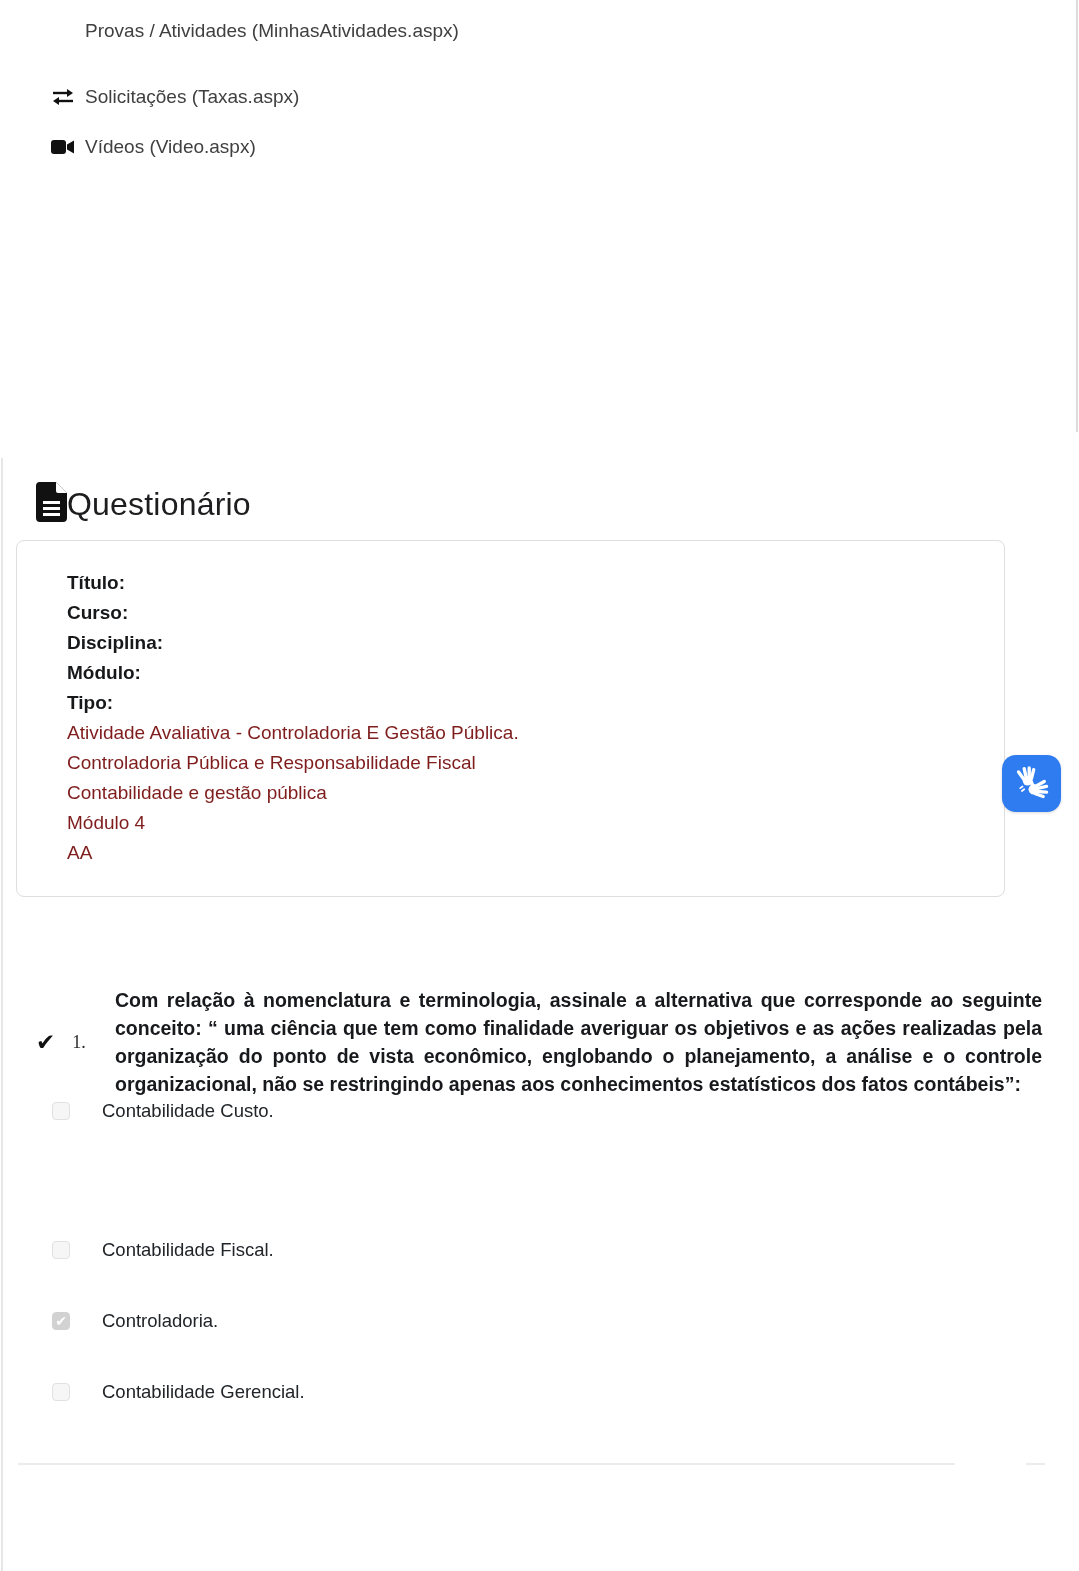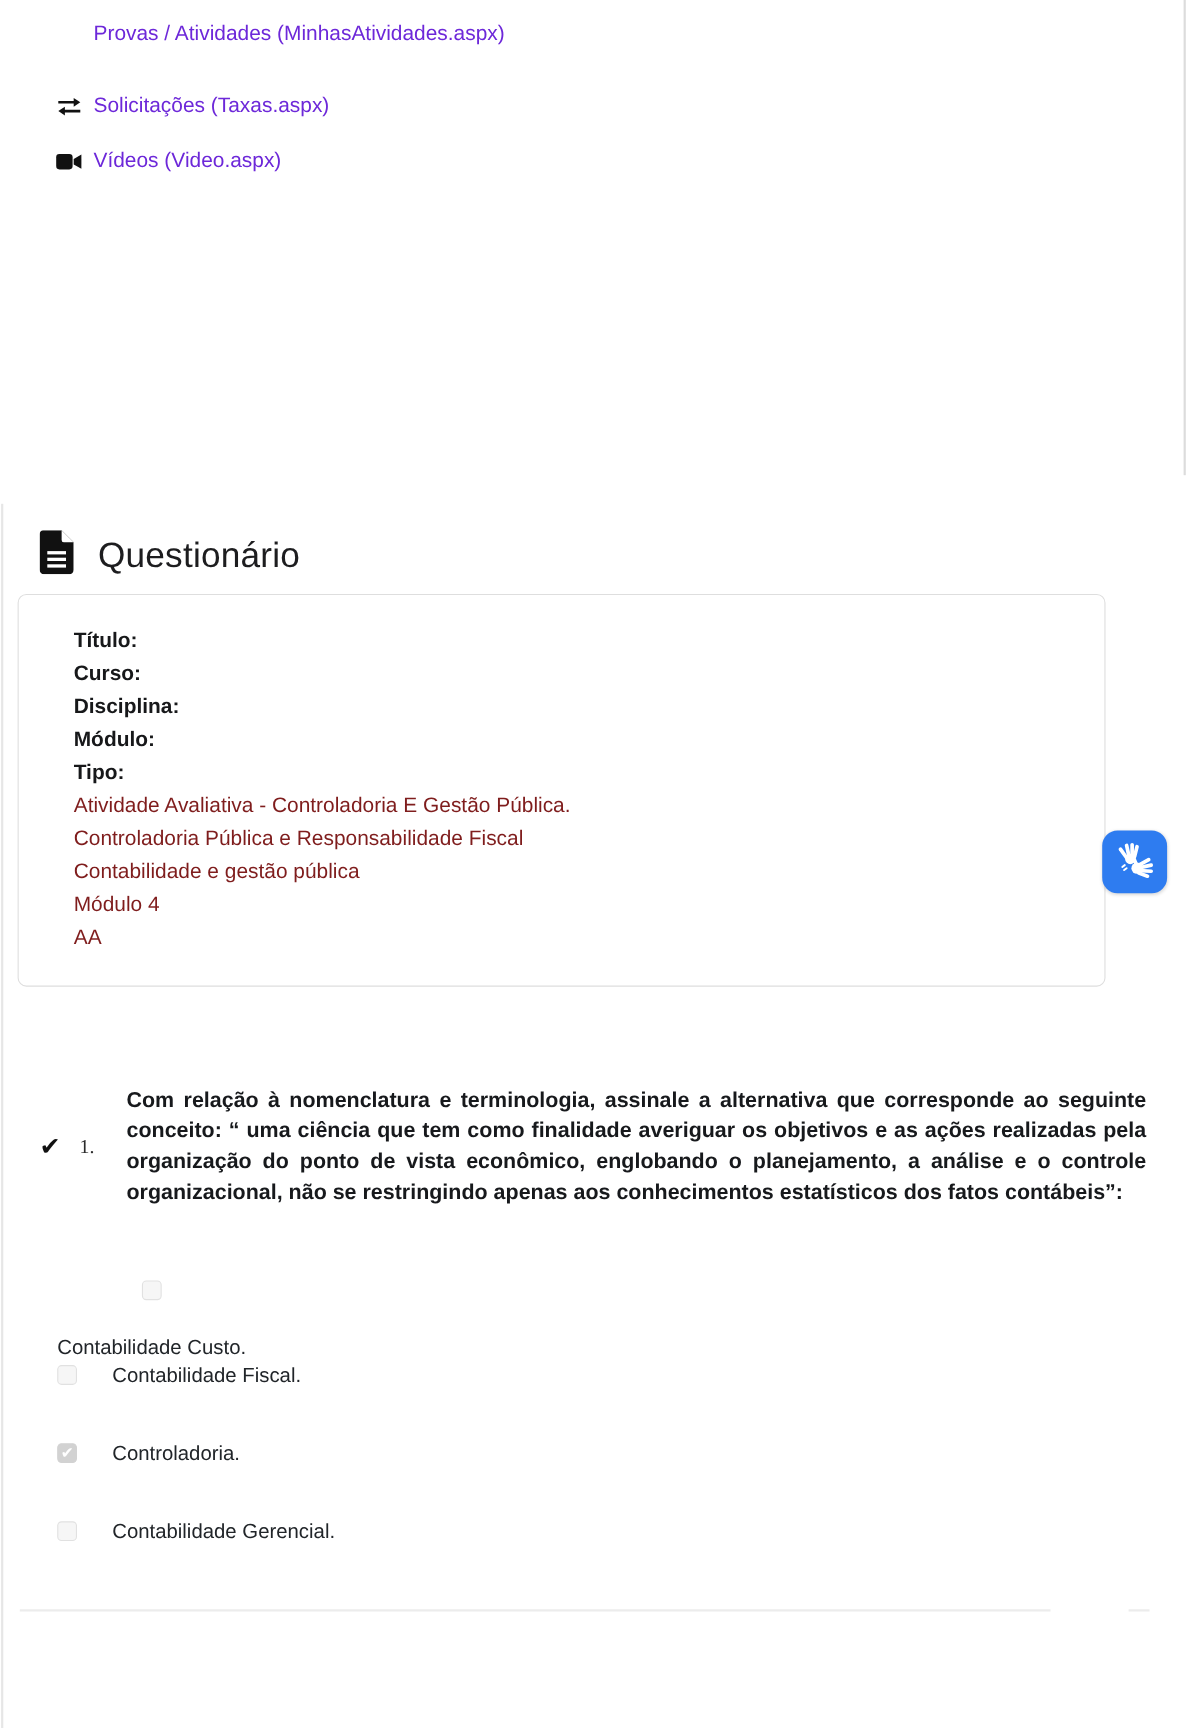--- a/index.html
+++ b/index.html
@@ -7,30 +7,30 @@
   body {
     width:1079px; height:1571px;
     font-family:"Liberation Sans","DejaVu Sans",sans-serif;
     color:#212529;
     position:relative;
     overflow:hidden;
   }
   .abs { position:absolute; }
 
   
-  .menu-item { position:absolute; display:flex; align-items:flex-end; font-size:19px; color:#6d28d9; cursor:pointer; }
+  .menu-item { position:absolute; display:flex; align-items:flex-end; font-size:19px; color:#404040; cursor:pointer; }
   .menu-item .mi-icon { position:absolute; left:-35px; width:26px; height:22px; display:flex; align-items:center; justify-content:center; }
   .menu-item .mi-icon svg { display:block; }
 
   
   .vline-right { left:1076px; top:0; width:2px; height:432px; background:#dcdcdc; }
   .vline-left  { left:1px; top:458px; width:2px; height:1113px; background:#e6e6e6; }
 
   
-  .section-header { left:36px; top:482px; display:flex; align-items:center; gap:22px; }
+  .section-header { left:36px; top:482px; display:flex; align-items:center; }
   .section-title { font-size:32px; color:#1d1d1f; letter-spacing:.2px; }
 
   
   .info-card {
     left:16px; top:540px; width:989px; height:357px;
     border:1px solid #dedede; border-radius:8px; background:#fff;
     padding:27px 50px; font-size:19px; line-height:30px;
   }
   .info-card .lbl { font-weight:bold; color:#17181a; }
   .info-card .val { font-weight:normal; color:#7f1d1d; }
@@ -158,21 +158,21 @@
 </button>
 
 <div class="abs question-row">
   <div class="q-marker">
     <span class="q-check">✔</span>
     <span class="q-number">1.</span>
   </div>
   <div class="q-text">Com relação à nomenclatura e terminologia, assinale a alternativa que corresponde ao seguinte conceito: “ uma ciência que tem como finalidade averiguar os objetivos e as ações realizadas pela organização do ponto de vista econômico, englobando o planejamento, a análise e o controle organizacional, não se restringindo apenas aos conhecimentos estatísticos dos fatos contábeis”:</div>
 </div>
 
-<div class="option-row" style="top:1164px;flex-direction:column;">
+<div class="option-row" style="top:1100px;">
   <span class="checkbox"></span>
   <span class="option-label">Contabilidade Custo.</span>
 </div>
 <div class="option-row" style="top:1239px;">
   <span class="checkbox"></span>
   <span class="option-label">Contabilidade Fiscal.</span>
 </div>
 <div class="option-row" style="top:1310px;">
   <span class="checkbox checked"></span>
   <span class="option-label">Controladoria.</span>

